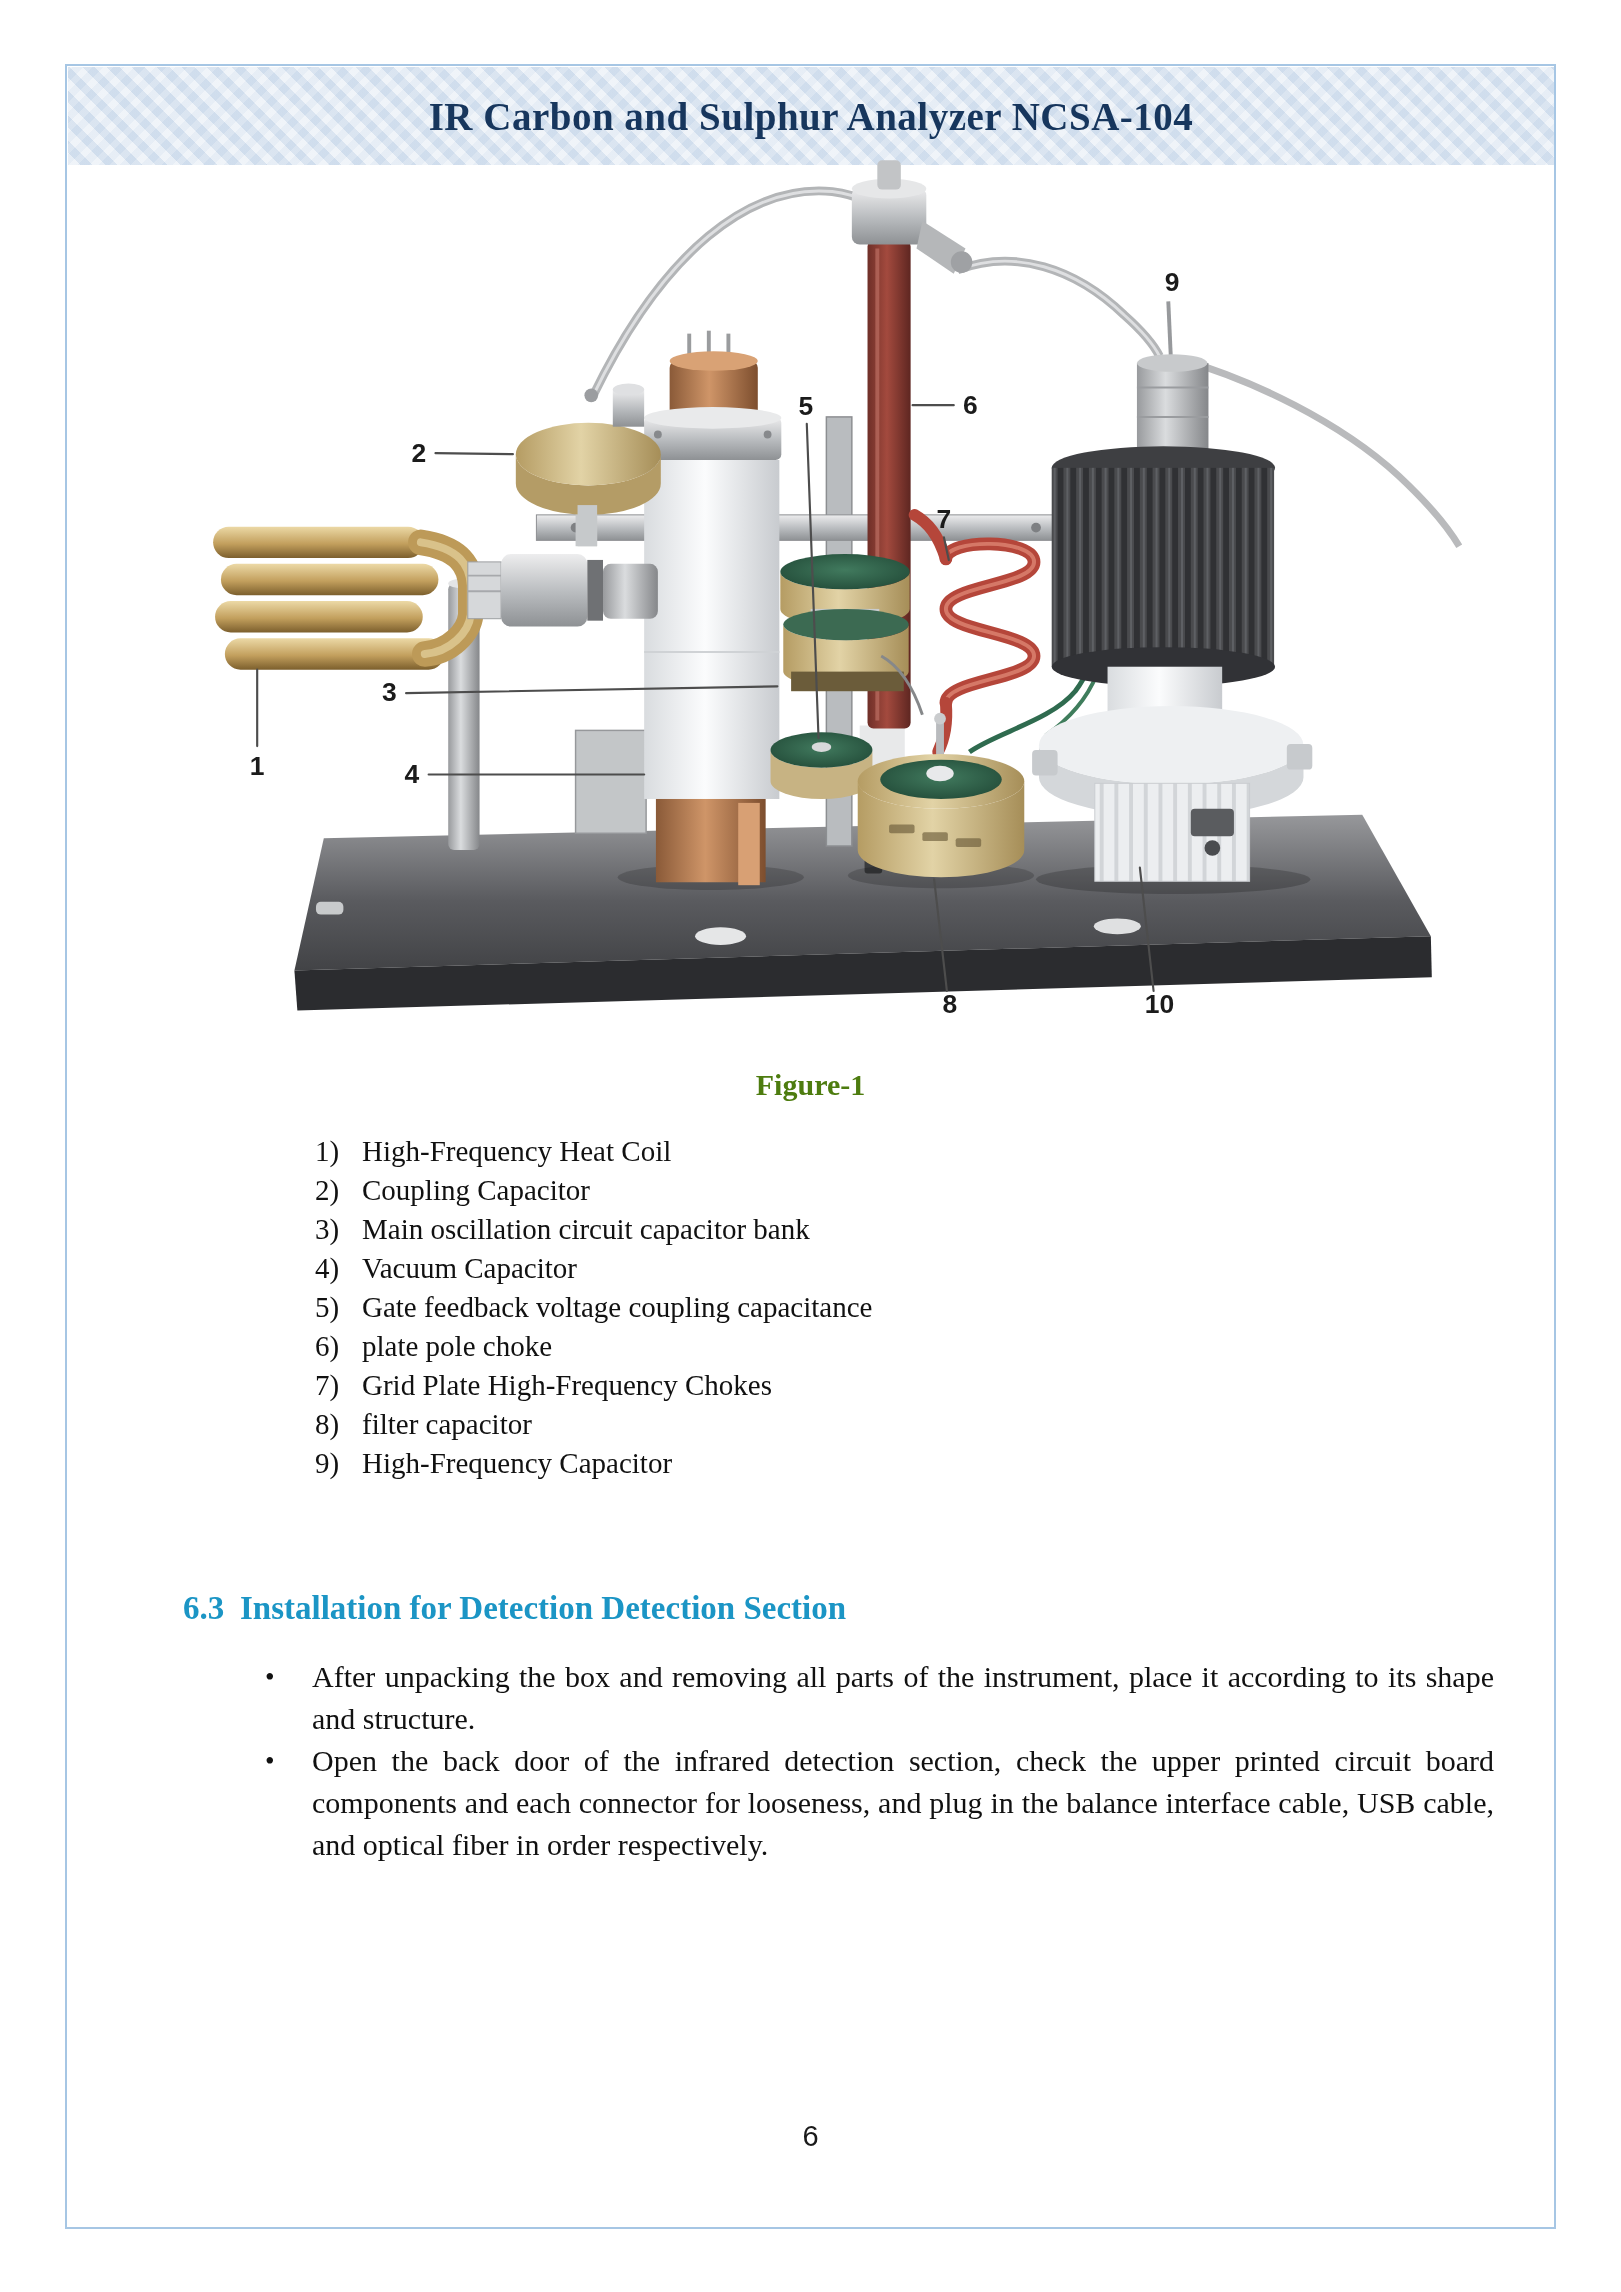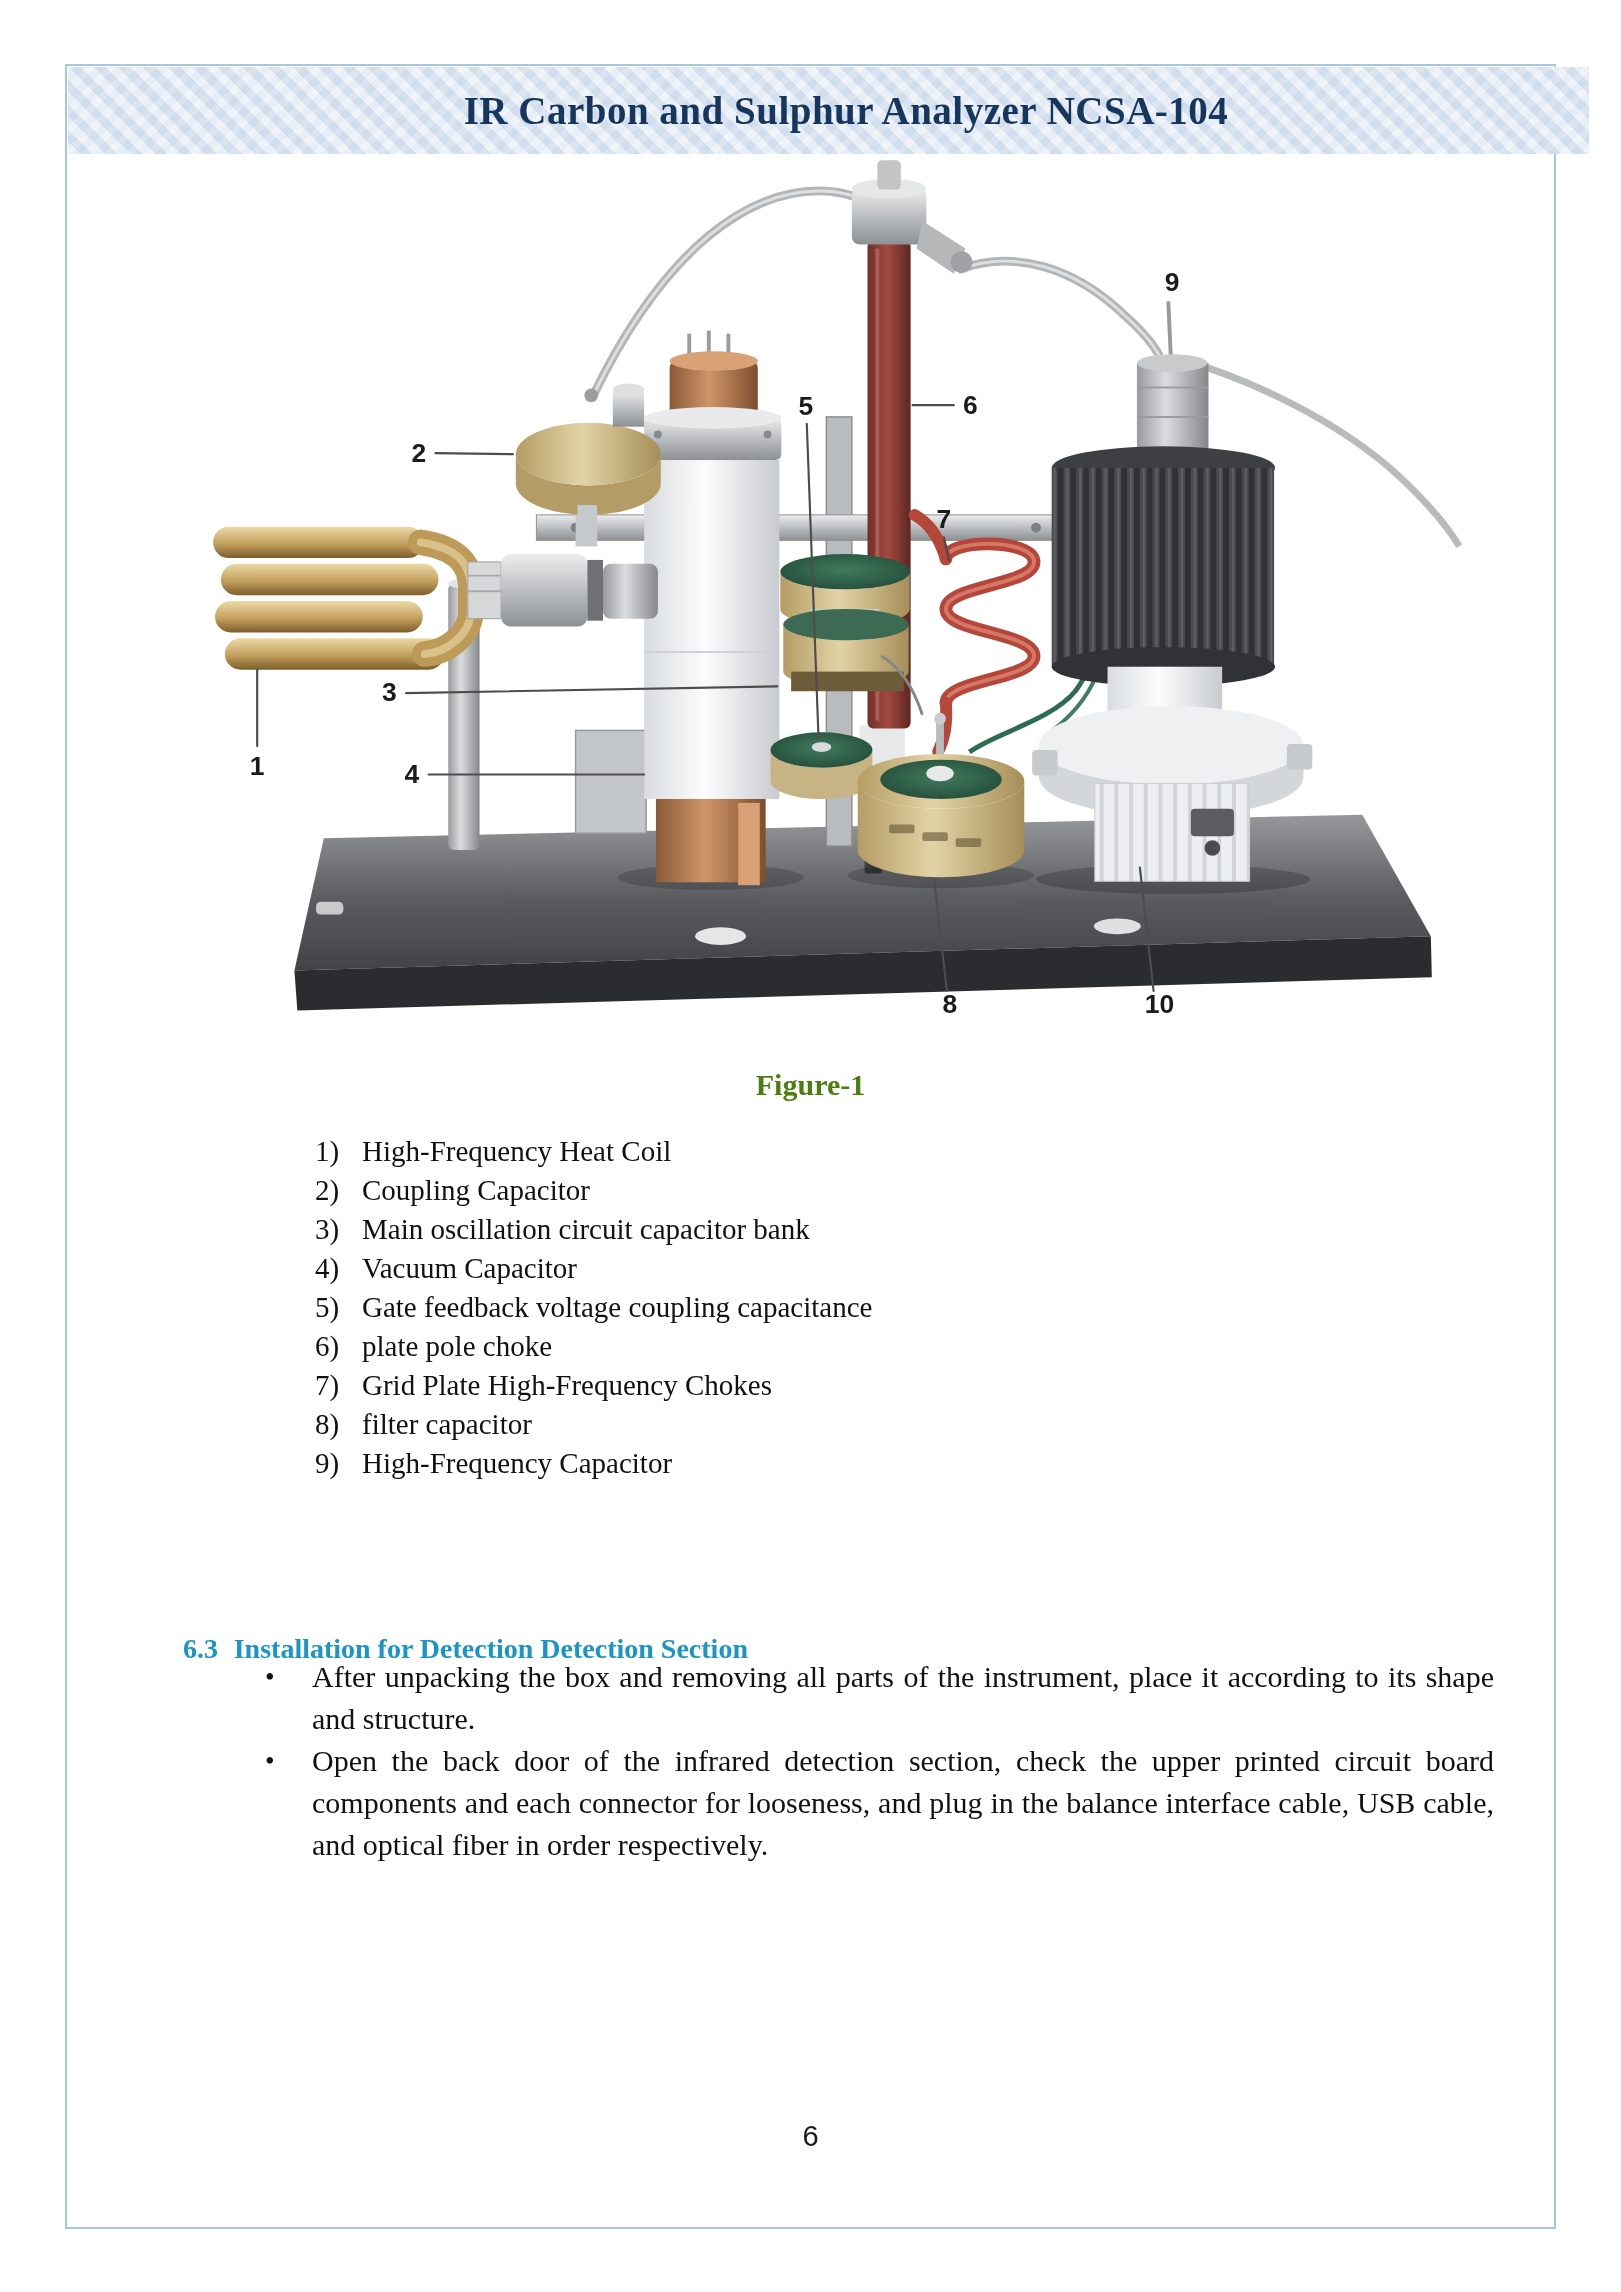--- a/index.html
+++ b/index.html
@@ -1,37 +1,37 @@
 <!DOCTYPE html>
 <html><head>
 <meta charset="utf-8">
 <style>
   html,body{margin:0;padding:0;background:#ffffff;}
   .page{position:relative;width:1621px;height:2293px;background:#ffffff;overflow:hidden;
         font-family:"Liberation Serif","DejaVu Serif",serif;color:#111;}
   .frame{position:absolute;left:65px;top:64px;width:1487px;height:2161px;
          border:2px solid #a6c6e4;background:transparent;}
-  .banner{position:absolute;left:68px;top:67px;width:1486px;height:87px;
+  .banner{position:absolute;left:68px;top:67px;width:1486px;height:98px;
           background-color:#dce6f1;
           background-image:
             repeating-linear-gradient(45deg, rgba(255,255,255,.38) 0 8.8px, rgba(186,205,229,.28) 8.8px 17.6px),
             repeating-linear-gradient(-45deg, rgba(255,255,255,.30) 0 6.9px, rgba(203,219,237,.22) 6.9px 14.7px);
-          display:flex;align-items:center;justify-content:center;padding-left:35px;}
+          display:flex;align-items:center;justify-content:center;}
   .banner-title{font-size:39px;font-weight:bold;color:#17365d;letter-spacing:0.5px;}
   .figure-wrap{position:absolute;left:115px;top:123px;width:1411px;height:916px;}
   .figure-wrap svg{display:block;width:1411px;height:916px;}
   svg text.callout{font-family:"Liberation Sans","DejaVu Sans",sans-serif;font-weight:700;
                    font-size:27px;fill:#1b1b1b;text-anchor:middle;}
   .caption{position:absolute;left:0;top:1068px;width:1621px;text-align:center;
            font-size:30px;font-weight:bold;color:#4d7c0f;}
   .parts-list{position:absolute;left:315px;top:1132px;width:882px;font-size:29px;line-height:39px;}
   .parts-list .row{display:flex;}
   .parts-list .num{min-width:47px;}
-  .section-heading{position:absolute;left:183px;top:1628px;display:flex;
-                   font-size:28px;font-weight:bold;color:#1b95c5;line-height:41px;}
+  .section-heading{position:absolute;left:183px;top:1588px;display:flex;
+                   font-size:33px;font-weight:bold;color:#1b95c5;line-height:41px;}
   .section-heading .sec-num{margin-right:15.7px;}
   .bullets{position:absolute;left:265px;top:1656px;width:1229px;font-size:30px;line-height:42px;}
   .bullet-row{display:flex;}
   .bullet-row .marker{min-width:47px;font-size:27.4px;}
   .bullet-row .btext{flex:1;text-align:justify;text-justify:inter-word;}
   .page-number{position:absolute;left:0;top:2120px;width:1621px;text-align:center;
                font-family:"Liberation Sans","DejaVu Sans",sans-serif;font-size:29px;color:#1a1a1a;}
 </style>
 </head>
 <body>

